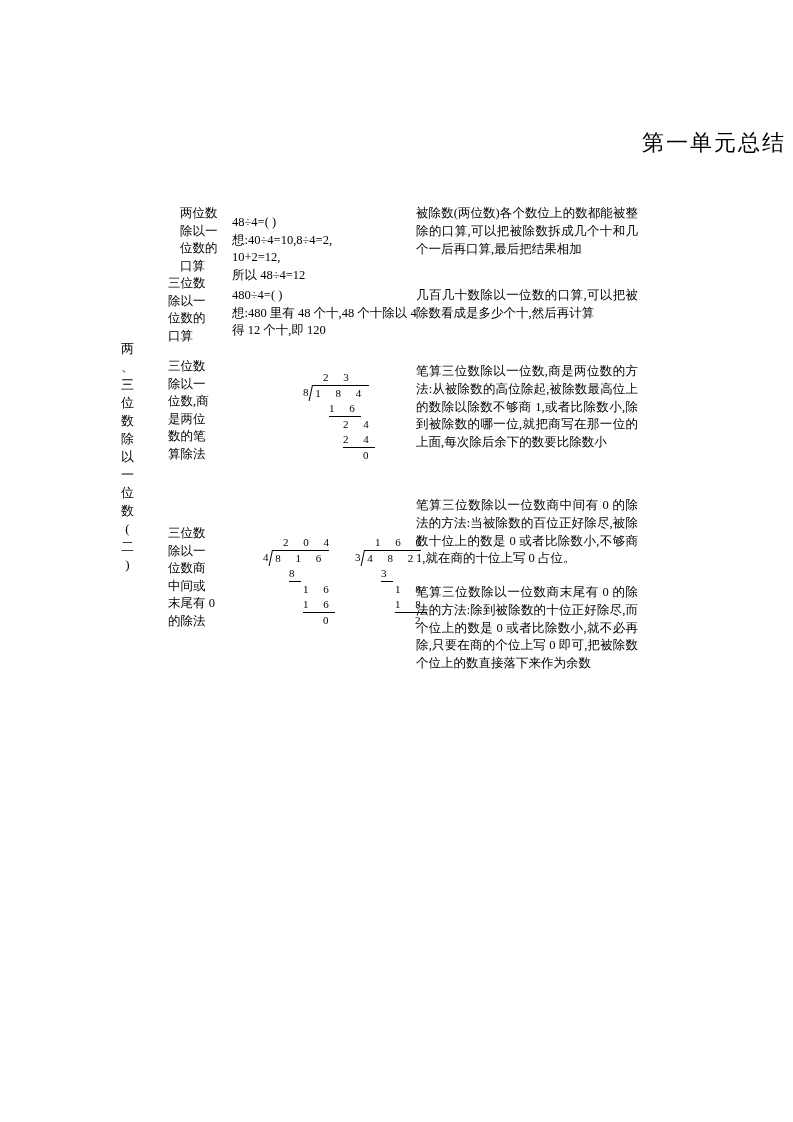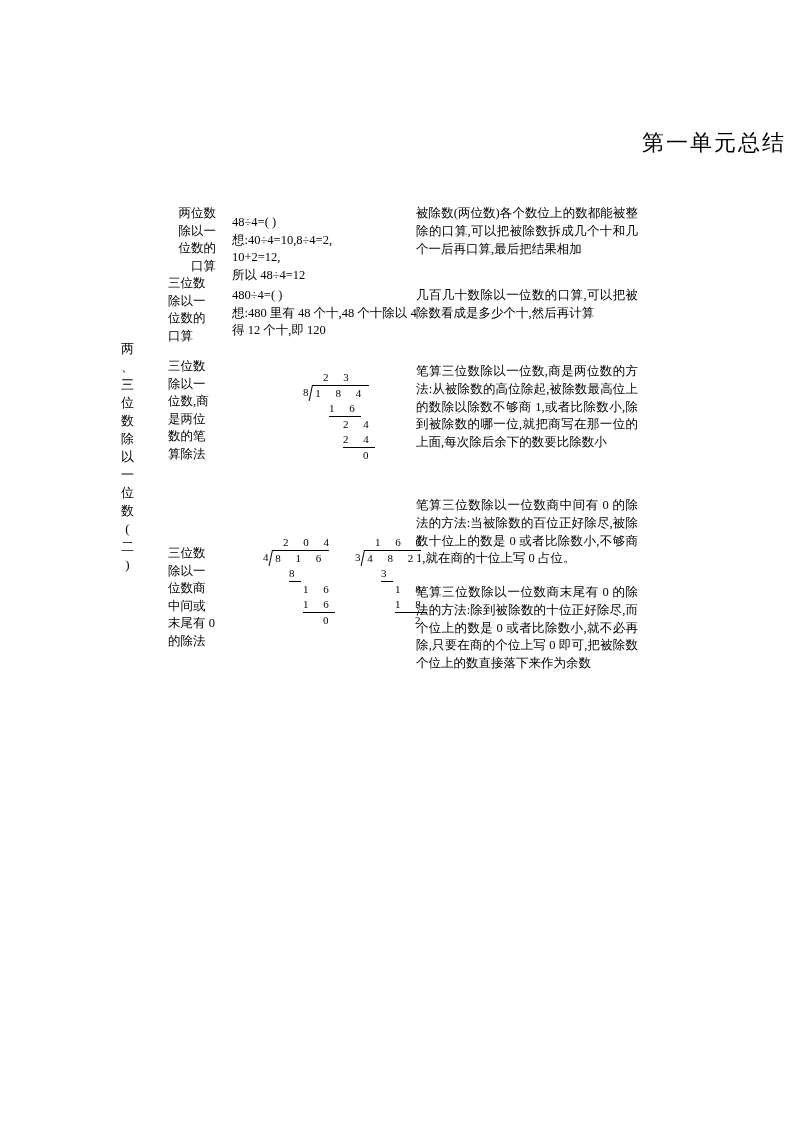--- a/index.html
+++ b/index.html
@@ -120,21 +120,21 @@
     <div>除</div>
     <div>以</div>
     <div>一</div>
     <div>位</div>
     <div>数</div>
     <div>(</div>
     <div>二</div>
     <div>)</div>
   </div>
 
-<div class="col-topic" style="left:168px; top:205px;text-align:right;">两位数除以一位数的口算</div>
+<div class="col-topic" style="left:180px; top:205px;">两位数除以一位数的口算</div>
 <div class="col-example mono-ex" style="left:232px; top:214px; white-space: pre-line;">48÷4=(       )
 想:40÷4=10,8÷4=2,
 10+2=12,
 所以 48÷4=12</div>
 <div class="col-desc" style="top:205px;">被除数(两位数)各个数位上的数都能被整除的口算,可以把被除数拆成几个十和几个一后再口算,最后把结果相加</div>
 
 <div class="col-topic" style="left:168px; top:275px;">三位数除以一位数的口算</div>
 <div class="col-example mono-ex" style="left:232px; top:287px; white-space: pre-line;">480÷4=(       )
 想:480 里有 48 个十,48 个十除以 4 得 12 个十,即 120</div>
 <div class="col-desc" style="top:287px;">几百几十数除以一位数的口算,可以把被除数看成是多少个十,然后再计算</div>
@@ -147,21 +147,21 @@
   <div class="bracket-line">
     <span class="divisor">8</span>
     <span class="bracket"><span>1 8 4</span></span>
   </div>
   <div class="sub-row" style="border-bottom:1px solid #000; display:inline-block; margin-left:26px;">1 6</div>
   <div class="sub-row indent2">2 4</div>
   <div class="sub-row indent2" style="border-bottom:1px solid #000; display:inline-block; margin-left:40px;">2 4</div>
   <div class="final" style="margin-left:60px;">0</div>
 </div>
 
-<div class="col-topic" style="left:168px; top:545px;">三位数除以一位数商中间或末尾有 0 的除法</div>
+<div class="col-topic" style="left:168px; top:525px;">三位数除以一位数商中间或末尾有 0 的除法</div>
 <div class="col-desc" style="top:497px;">笔算三位数除以一位数商中间有 0 的除法的方法:当被除数的百位正好除尽,被除数十位上的数是 0 或者比除数小,不够商 1,就在商的十位上写 0 占位。</div>
 <div class="col-desc" style="top:584px;">笔算三位数除以一位数商末尾有 0 的除法的方法:除到被除数的十位正好除尽,而个位上的数是 0 或者比除数小,就不必再除,只要在商的个位上写 0 即可,把被除数个位上的数直接落下来作为余数</div>
 
 <div class="division" style="left:263px; top:535px;">
   <div class="quot">2 0 4</div>
   <div class="bracket-line">
     <span class="divisor">4</span>
     <span class="bracket"><span>8 1 6</span></span>
   </div>
   <div class="sub-row" style="border-bottom:1px solid #000; display:inline-block; margin-left:26px;">8</div>

